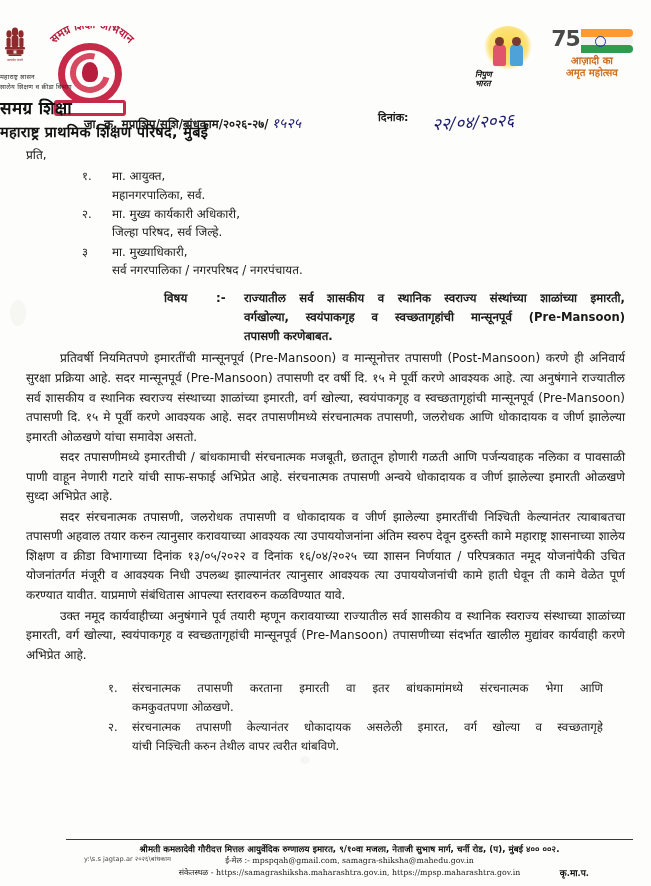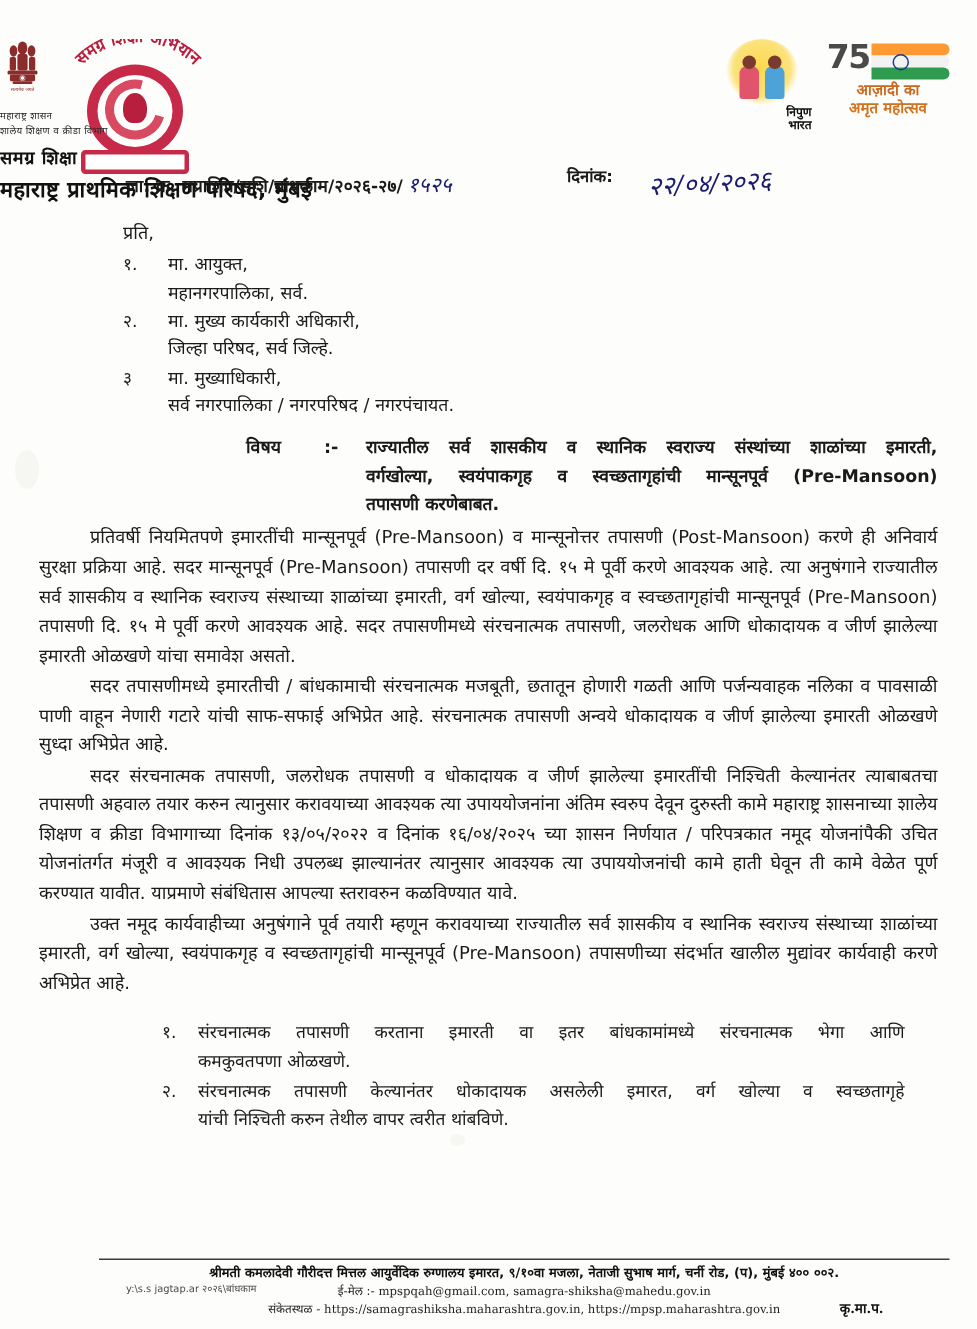--- a/index.html
+++ b/index.html
@@ -96,37 +96,37 @@
   
   .natl-emblem { width: 30px; height: 40px; margin: 0 auto; }
   .hdr-gov {
     font-size: 6.5px;
     letter-spacing: .2px;
     color: #2b2b2b;
     margin-top: 3px;
     line-height: 1.5;
   }
   .hdr-samagra {
-    font-size: 12px;
+    font-size: 17px;
     font-weight: bold;
     color: #111;
     margin-top: 3px;
     letter-spacing: .4px;
   }
   .hdr-council {
     font-size: 14.5px;
     font-weight: bold;
     color: #111;
     margin-top: 2px;
     letter-spacing: .3px;
     white-space: nowrap;
   }
 
   
-  .nipun { width: 66px; text-align: right; }
+  .nipun { width: 66px; text-align: left; font-style: italic; }
   .nipun-circle {
     width: 48px; height: 44px; margin: 0 auto;
     background: radial-gradient(circle at 50% 45%, #fdd94b 0%, #fbe27a 55%, #ffffff 72%);
     border-radius: 50%;
     position: relative;
   }
   .nipun-fig-a, .nipun-fig-b {
     position: absolute; bottom: 4px; width: 13px; height: 22px; border-radius: 5px 5px 2px 2px;
   }
   .nipun-fig-a { left: 9px; background: #e0556b; }
@@ -193,21 +193,20 @@
 
   
   .body-wrap {
     padding: 8px 26px 0 26px;
     box-sizing: border-box;
     font-size: 11.6px;
     line-height: 1.62;
     text-align: justify;
   }
   .to-label {
-    margin-left: 56px;
     font-size: 12px;
     margin-bottom: 2px;
   }
   .addr-list { margin: 0 0 10px 0; padding: 0; list-style: none; }
   .addr-item {
     display: flex;
     margin-left: 56px;
     margin-bottom: 1px;
   }
   .addr-num { width: 30px; flex: none; font-size: 11.5px; }

